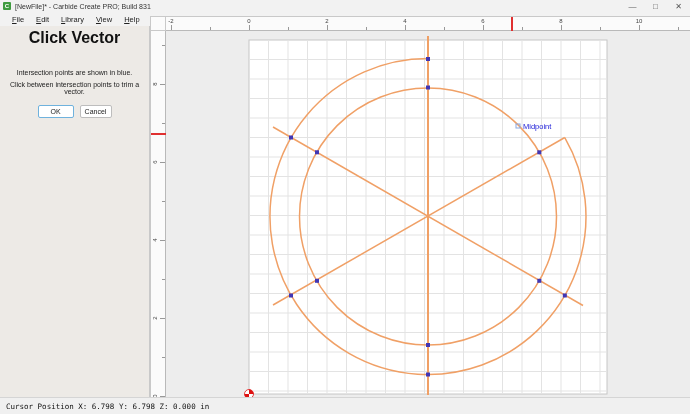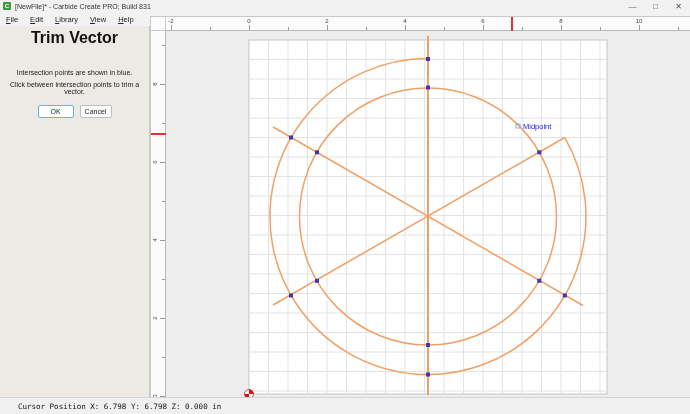--- a/index.html
+++ b/index.html
@@ -9,21 +9,21 @@
   .titlebar { position:absolute; left:0; top:0; width:690px; height:12px;
     background:#f2f2f2; display:flex; align-items:center; font-size:7px; color:#333; }
   .app-icon { width:8px; height:8px; background:#3f9b3f; color:#fff; font-size:6px; font-weight:bold;
     display:flex; align-items:center; justify-content:center; margin:0 4px 0 3px; border-radius:1px; }
   .win-controls { margin-left:auto; display:flex; }
   .win-controls span { width:23px; text-align:center; font-size:8px; color:#555; cursor:default; }
 
   .menubar { position:absolute; left:0; top:12px; width:690px; height:14px;
     background:#f2f2f2; display:flex; align-items:center; font-size:7.5px; color:#222; }
   .menu-item { padding:0 6px; }
-  .menu-item:first-child { padding-left:6px; }
+  .menu-item:first-child { padding-left:12px; }
 
   .left-panel { position:absolute; left:0; top:26px; width:150px; height:371px;
     background:#edeae6; border-right:1px solid #c9c9c9; text-align:center; }
   .panel-title { font-size:16px; font-weight:bold; color:#111; margin-top:3px; }
   .panel-line { font-size:7px; color:#222; }
   .panel-line.first { margin-top:22px; }
   .panel-line.second { margin-top:5px; }
   .panel-buttons { margin-top:10px; display:flex; justify-content:center; gap:6px; }
   .btn { font-size:7px; color:#222; background:#fff; height:13px; display:flex;
     align-items:center; justify-content:center; border-radius:2px; }
@@ -41,21 +41,21 @@
   .ruler-left .rlabel { position:absolute; left:2px; font-size:6px; color:#444;
     transform:translateY(-50%) rotate(-90deg); }
   .ruler-left .rtick { position:absolute; right:0; height:1px; background:#999; }
   .cursor-marker-x { position:absolute; top:0; width:2px; height:15px; background:#e03030; }
   .cursor-marker-y { position:absolute; left:0; width:16px; height:2px; background:#e03030; }
 
   .canvas-area { position:absolute; left:166px; top:31px; width:624px; height:366px; background:#ededed; }
 
   .statusbar { position:absolute; left:0; top:397px; width:690px; height:17px;
     background:#f0f0f0; border-top:1px solid #d5d5d5; display:flex; align-items:center; }
-  .status-text { font-family:"DejaVu Sans Mono", monospace; font-size:7.5px; color:#111; padding-left:18px; }
+  .status-text { font-family:"DejaVu Sans Mono", monospace; font-size:7.5px; color:#111; padding-left:6px; }
 </style>
 </head>
 <body>
 
 <div class="titlebar">
   <div class="app-icon">C</div>
   <span>[NewFile]* - Carbide Create PRO; Build 831</span>
   <div class="win-controls">
     <span>—</span>
     <span>□</span>
@@ -65,21 +65,21 @@
 
 <div class="menubar" id="menubar">
     <span class="menu-item"><span style="text-decoration: underline;">F</span>ile</span>
     <span class="menu-item"><span style="text-decoration: underline;">E</span>dit</span>
     <span class="menu-item"><span style="text-decoration: underline;">L</span>ibrary</span>
     <span class="menu-item"><span style="text-decoration: underline;">V</span>iew</span>
     <span class="menu-item"><span style="text-decoration: underline;">H</span>elp</span>
   </div>
 
 <div class="left-panel">
-  <div class="panel-title">Trim Vector</div>
+  <div class="panel-title">Click Vector</div>
   <div class="panel-line first">Intersection points are shown in blue.</div>
   <div class="panel-line second">Click between intersection points to trim a vector.</div>
   <div class="panel-buttons">
     <div class="btn ok">OK</div>
     <div class="btn cancel">Cancel</div>
   </div>
 </div>
 
 <div class="ruler-corner"></div>
 <div class="ruler-top" id="rulerTop">

